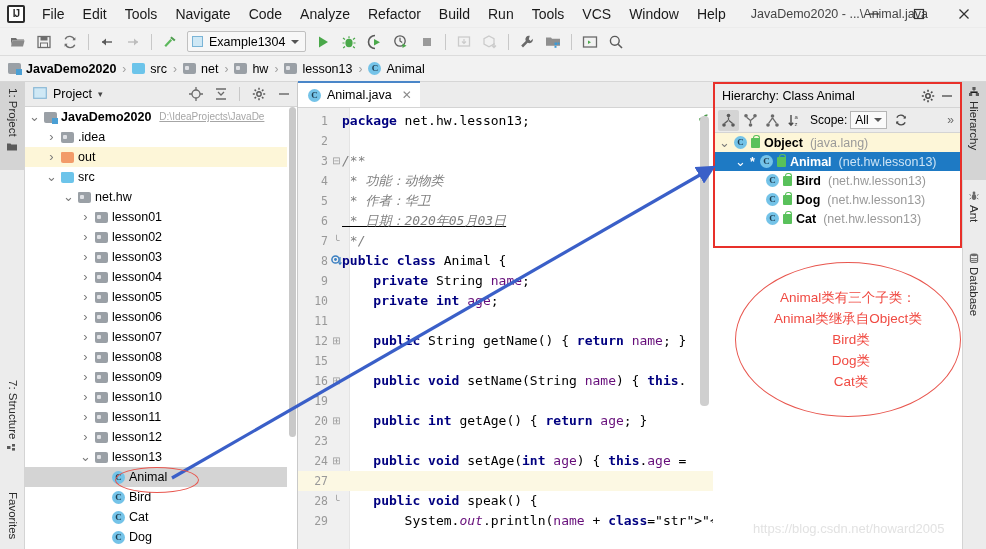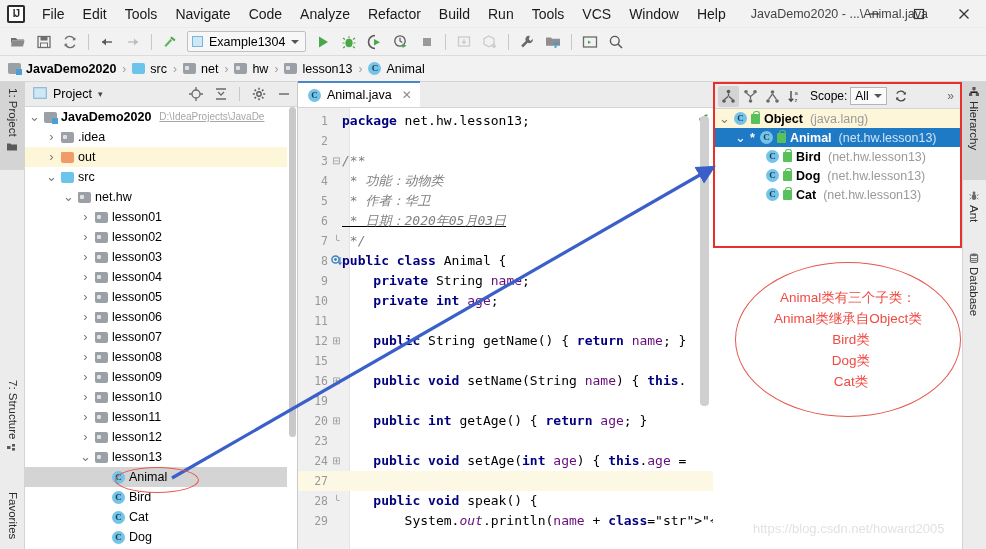--- a/index.html
+++ b/index.html
@@ -659,20 +659,34 @@
         <div class="fold" style="top: 383px;">╰</div>
         <div class="codeline" style="top: 383px;">    <span class="kw">public</span> <span class="kw">void</span> speak() {</div>
         <div class="lnum" style="top: 403px; padding-left: 11px;">29</div>
         <div class="codeline" style="top: 403px;">        System.<span class="stat">out</span>.println(<span class="fld">name</span> + <span <span="" class="kw">class</span>="str"&gt;"今年" + ag</div>
       </div>
   </div>
 
   <div class="rightpanel-bg"></div>
 
   <div class="hierpanel">
+    <div class="hier-head">
+      <span style="flex:1">Hierarchy:  Class Animal</span>
+      <span class="ph-ico">
+        <svg width="14" height="14" viewBox="0 0 14 14">
+            <circle cx="7" cy="7" r="2.2" fill="none" stroke="#4a4a4a" stroke-width="1.5"></circle>
+            <path d="M7 0.8v2M7 11.2v2M0.8 7h2M11.2 7h2M2.6 2.6l1.4 1.4M10 10l1.4 1.4M11.4 2.6L10 4M4 10l-1.4 1.4" stroke="#4a4a4a" stroke-width="1.6"></path>
+          </svg>
+      </span>
+      <span class="ph-ico">
+        <svg width="14" height="14" viewBox="0 0 14 14">
+            <line x1="2" y1="7" x2="12" y2="7" stroke="#4a4a4a" stroke-width="1.3"></line>
+          </svg>
+      </span>
+    </div>
     <div class="hier-tb">
       <span class="h-ico on">
         <svg width="15" height="15" viewBox="0 0 15 15">
             <circle cx="7.5" cy="2.5" r="1.8" fill="#5a5a5a"></circle>
             <circle cx="3" cy="12" r="1.8" fill="#5a5a5a"></circle>
             <circle cx="12" cy="12" r="1.8" fill="#5a5a5a"></circle>
             <path d="M7.5 4.3v3M3.4 10.5L7 7.5M11.6 10.5L8 7.5" stroke="#5a5a5a" stroke-width="1.3"></path>
           </svg>
       </span>
       <span class="h-ico">

